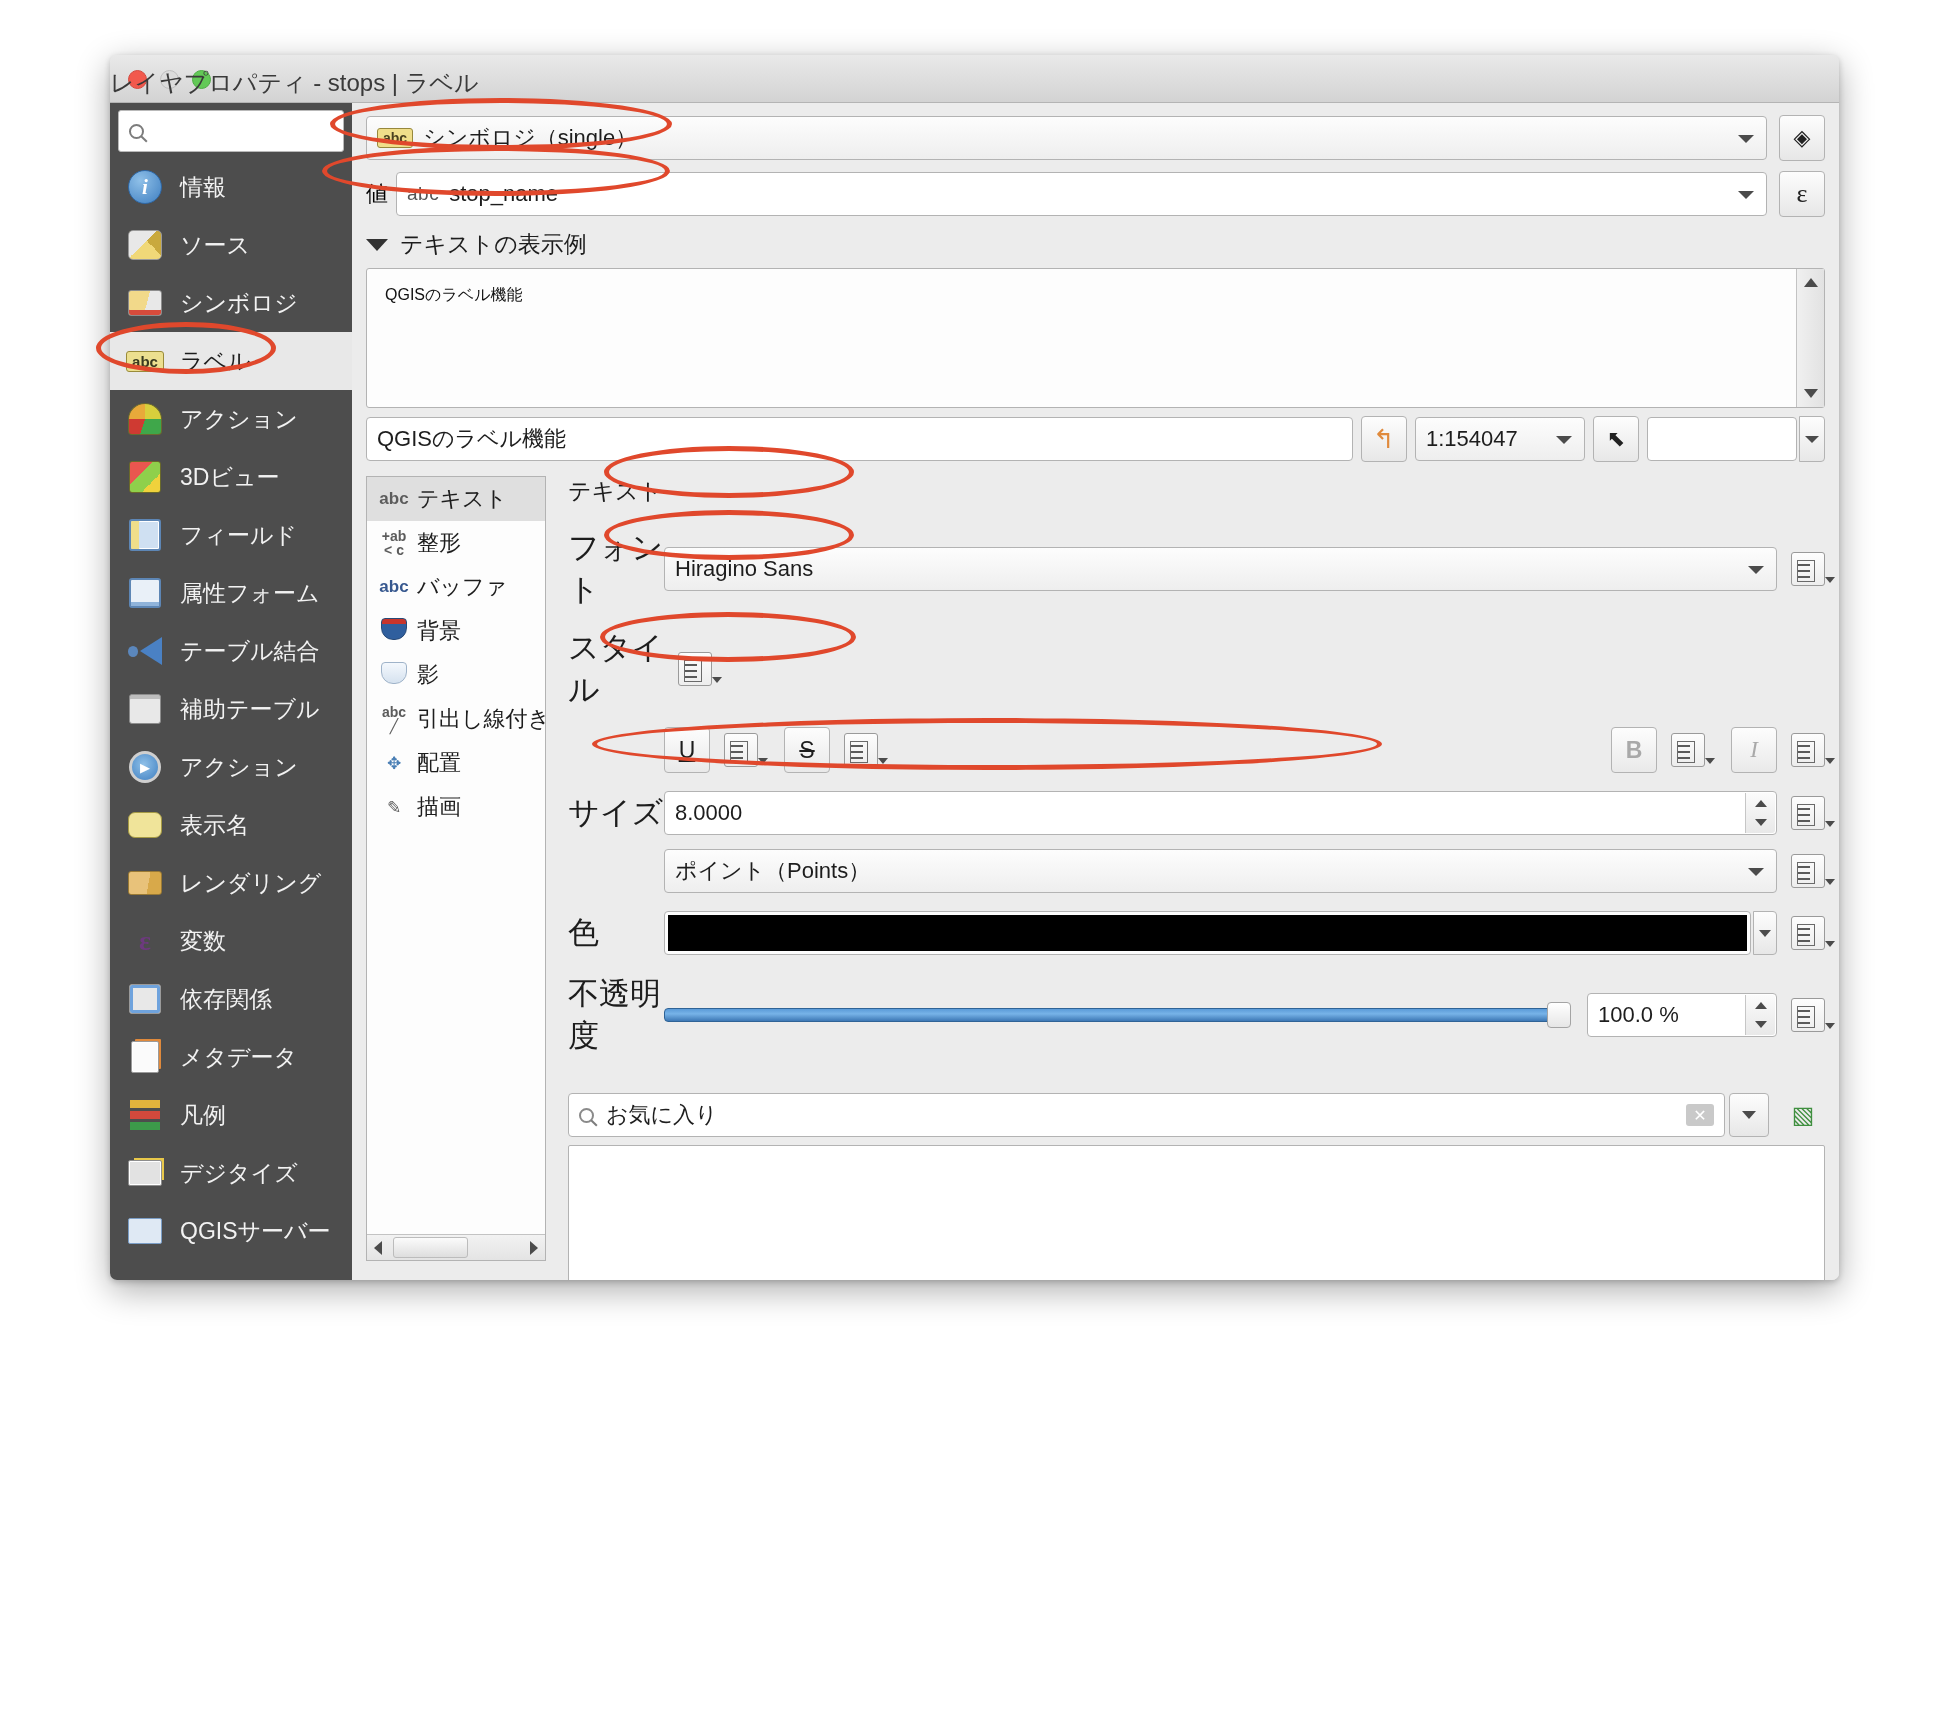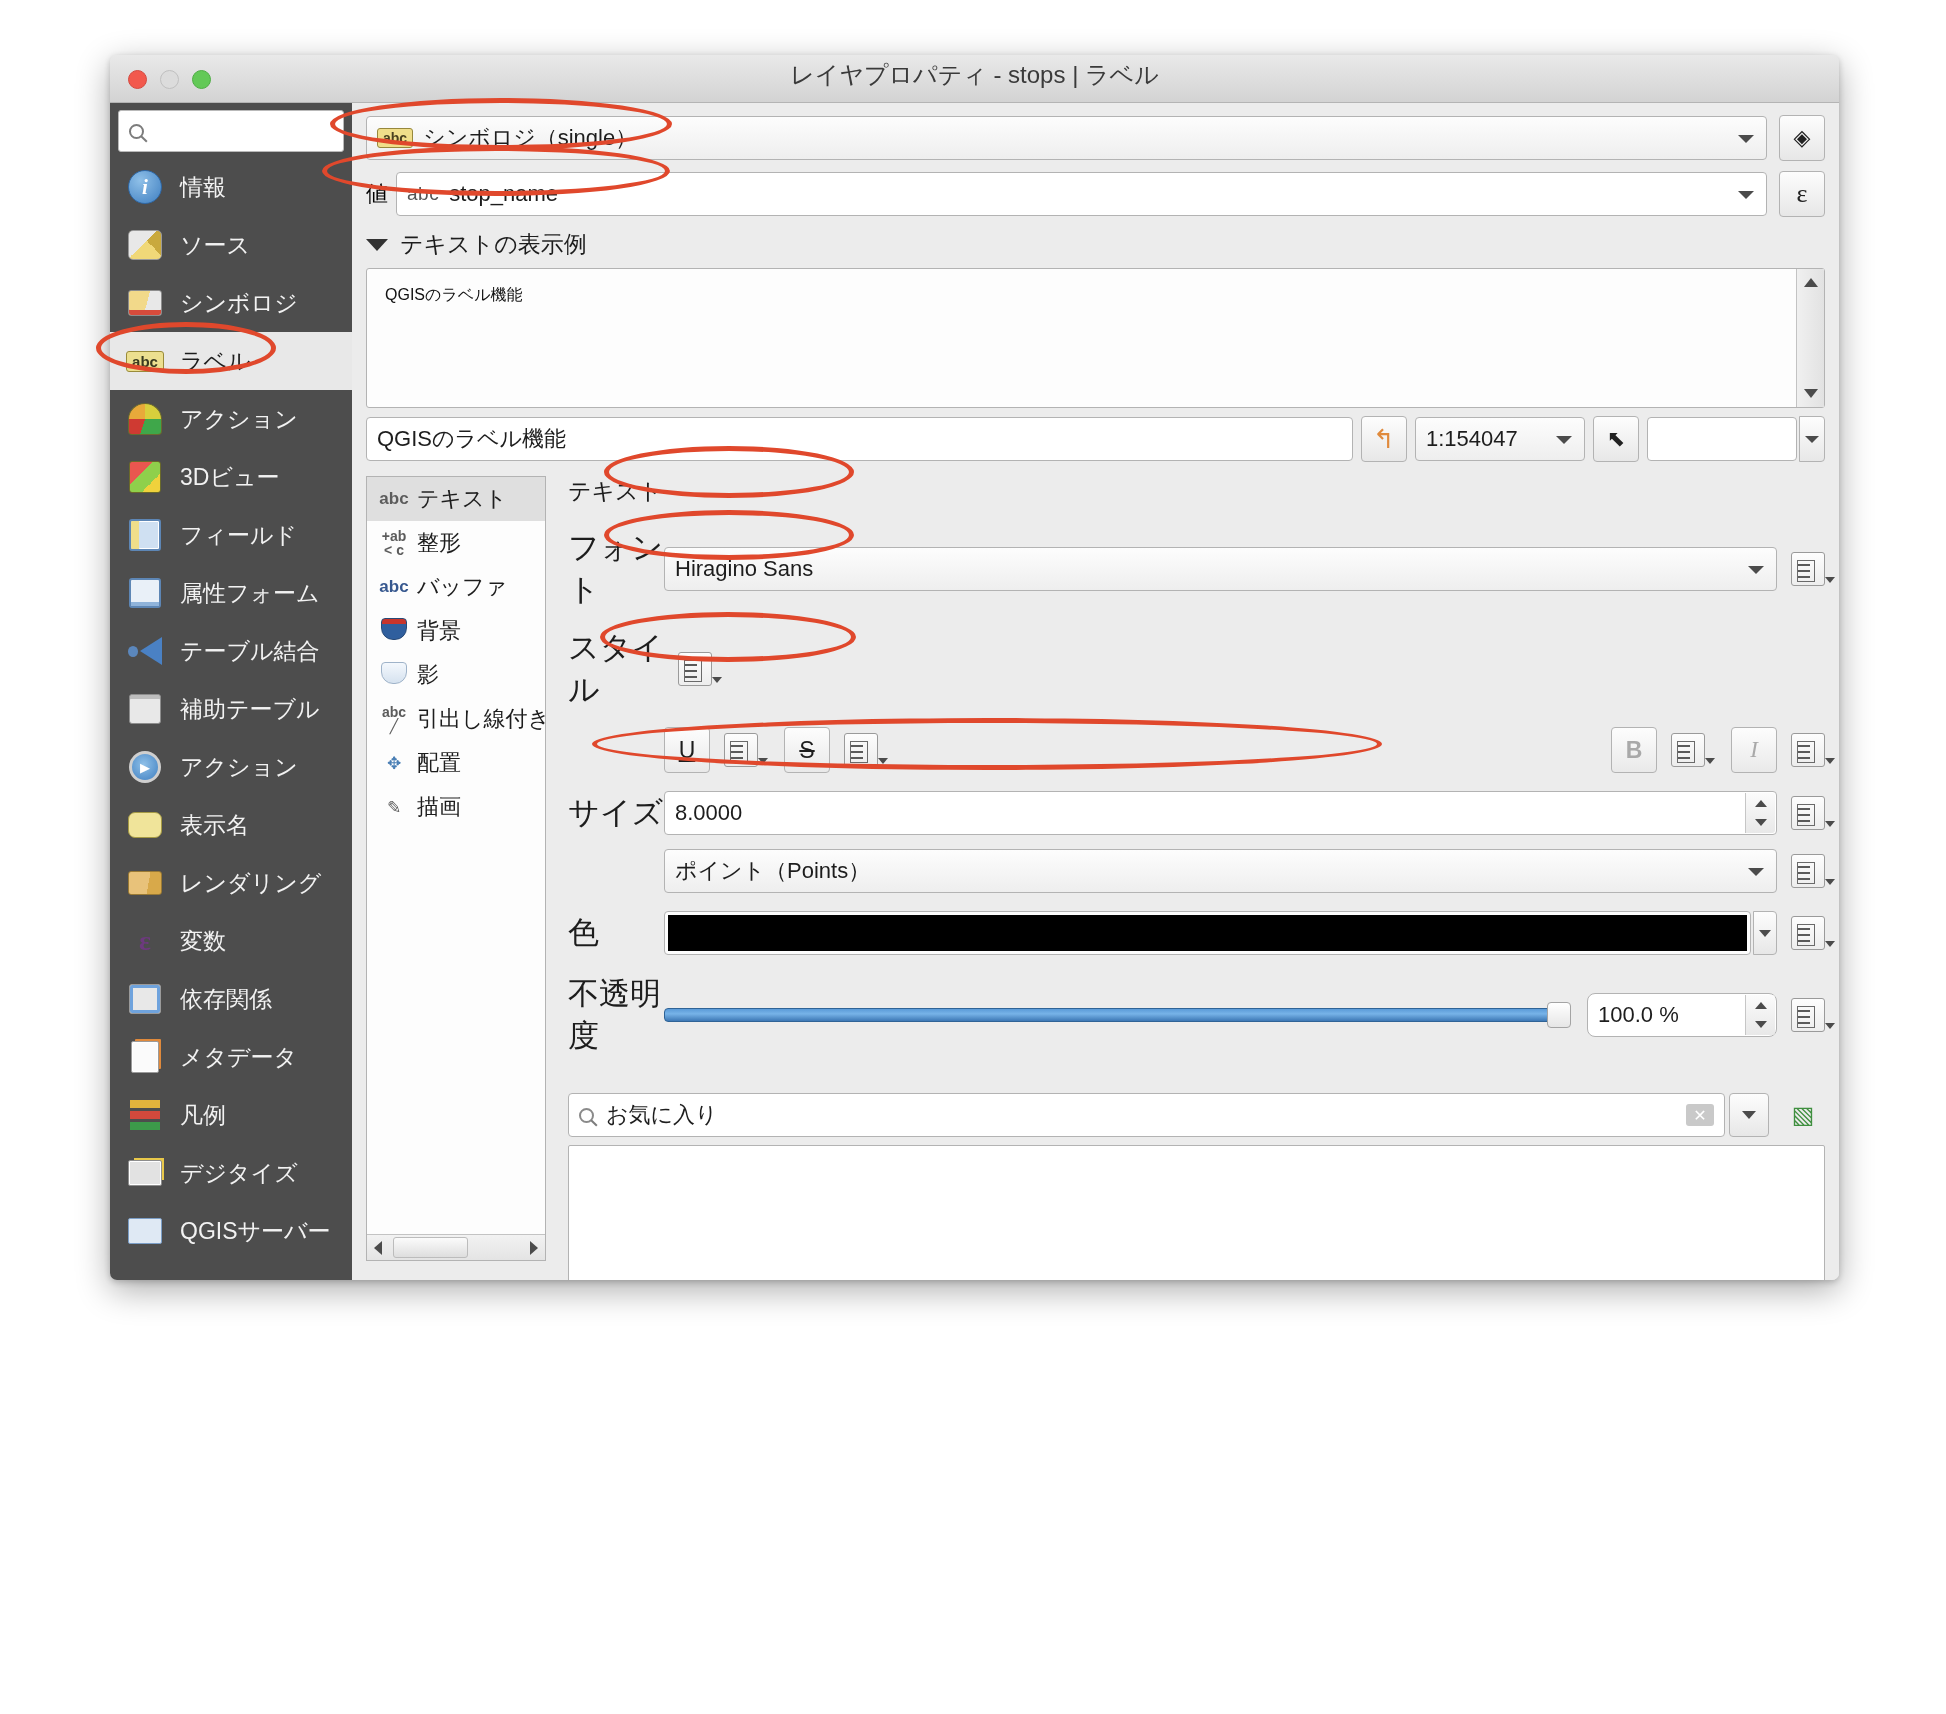--- a/index.html
+++ b/index.html
@@ -21,22 +21,22 @@
     box-shadow: 0 10px 34px rgba(0,0,0,0.33), 0 2px 6px rgba(0,0,0,0.2);
     overflow: hidden;
   }
   #titlebar {
     position: relative;
     height: 48px;
     background: linear-gradient(to bottom, #e9e9e9, #d3d3d3);
     border-bottom: 1px solid #b4b4b4;
   }
   #titlebar .title {
-    position: absolute; left: 0; right: 0; top: 4px;
-    text-align: center;
+    position: absolute; left: 0; right: 0; top: 12px;
+    text-align: left;
     font-size: 24px;
     color: #3a3a3a;
   }
   .traffic {
     position: absolute; top: 15px;
     width: 19px; height: 19px; border-radius: 50%;
   }
   .traffic.red   { left: 18px;  background: #f2594d; border: 1px solid #d44a40; }
   .traffic.amber { left: 50px;  background: #dcdcdc; border: 1px solid #c0c0c0; }
   .traffic.green { left: 82px;  background: #63c957; border: 1px solid #4fae45; }
@@ -657,21 +657,21 @@
               </div>
             </div>
         </div>
 
         <div class="row" style="margin-top:18px;">
           <span class="flabel">不透明度</span>
           <div class="slider">
             <span class="track"></span>
             <span class="knob"></span>
           </div>
-          <div class="lineedit" style="width:190px;margin-left:16px;border-radius:8px;">
+          <div class="lineedit" style="width:190px;margin-left:16px;">
             <span>100.0 %</span>
             <span class="spin">
                 <i></i>
                 <b></b>
               </span>
           </div>
           <div class="ddwrap">
               <div class="dd-btn">
                 <span class="dd-caret"></span>
               </div>

